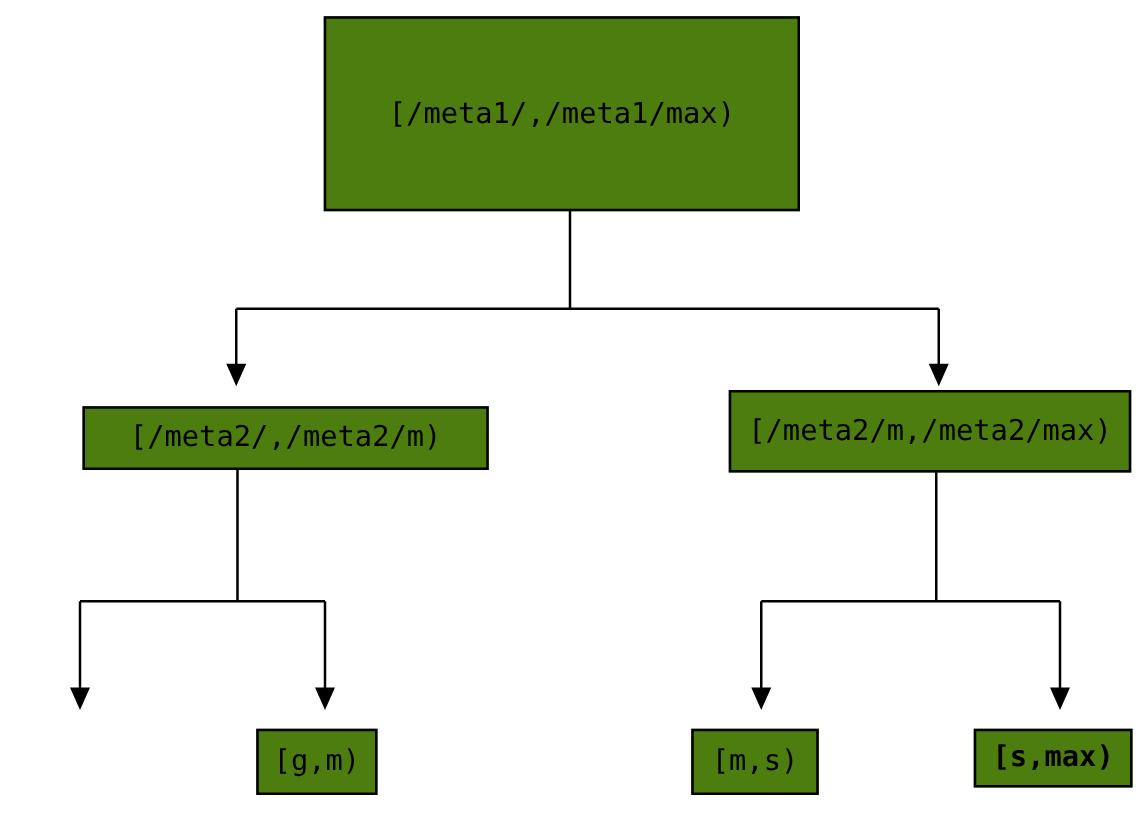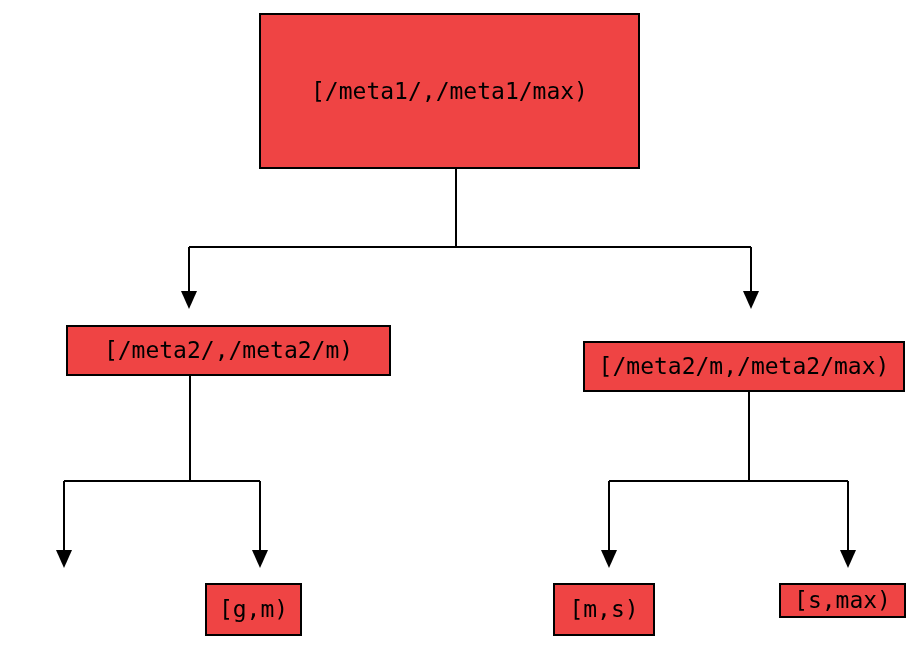--- a/index.html
+++ b/index.html
@@ -27,37 +27,37 @@
     fill: none;
   }
   .arrowhead {
     fill: #000000;
     stroke: none;
   }
   .node {
     position: absolute;
     box-sizing: border-box;
     border: 2px solid #000000;
-    background: #ef4444;
+    background: #4d7c0f;
     display: flex;
     align-items: center;
     justify-content: center;
     font-family: "DejaVu Sans Mono", "Liberation Mono", monospace;
     font-size: 23px;
     line-height: 1;
     color: #000000;
     white-space: nowrap;
   }
   #node-root      { left: 259px; top: 13px;  width: 381px; height: 156px; }
   #node-mid-left  { left: 22px;  top: 325px; width: 325px; height: 51px; margin-left: 44px; }
-  #node-mid-right { left: 583px; top: 341px; width: 322px; height: 51px; }
+  #node-mid-right { left: 583px; top: 312px; width: 322px; height: 66px; }
   #node-leaf-ag   { left: 8px;   top: 583px; width: 100px; height: 53px; }
   #node-leaf-gm   { left: 205px; top: 583px; width: 97px;  height: 53px; }
   #node-leaf-ms   { left: 553px; top: 583px; width: 102px; height: 53px; }
-  #node-leaf-smax { left: 779px; top: 583px; width: 127px; height: 35px; }
+  #node-leaf-smax { left: 779px; top: 583px; width: 127px; height: 47px; font-weight: bold; }
 </style>
 </head>
 <body>
 
 <div id="canvas">
 
   <svg id="edge-layer" viewBox="0 0 912 652" xmlns="http://www.w3.org/2000/svg">
 
     <path class="edge" d="M456,168 L456,247"></path>
     <path class="edge" d="M189,247 L751,247"></path>

